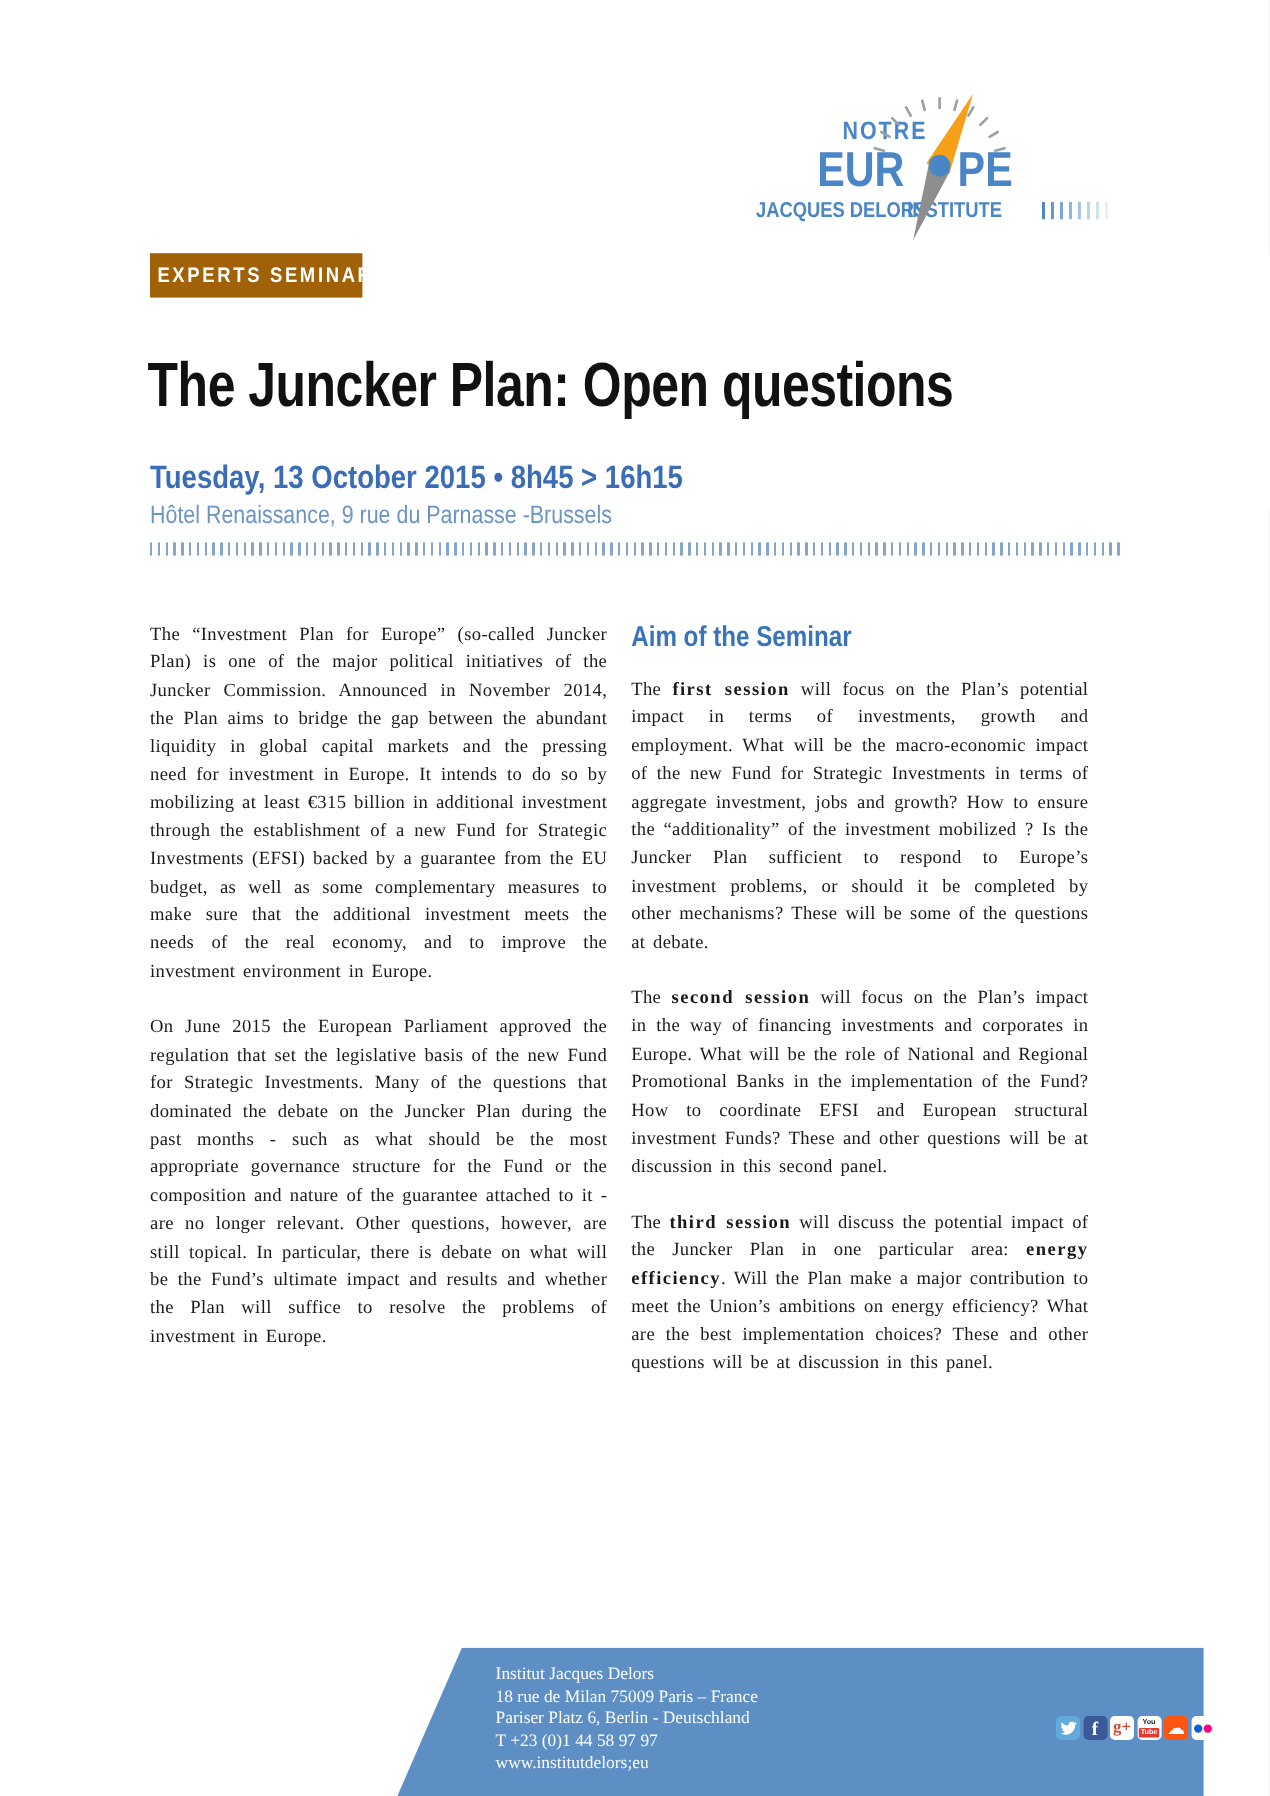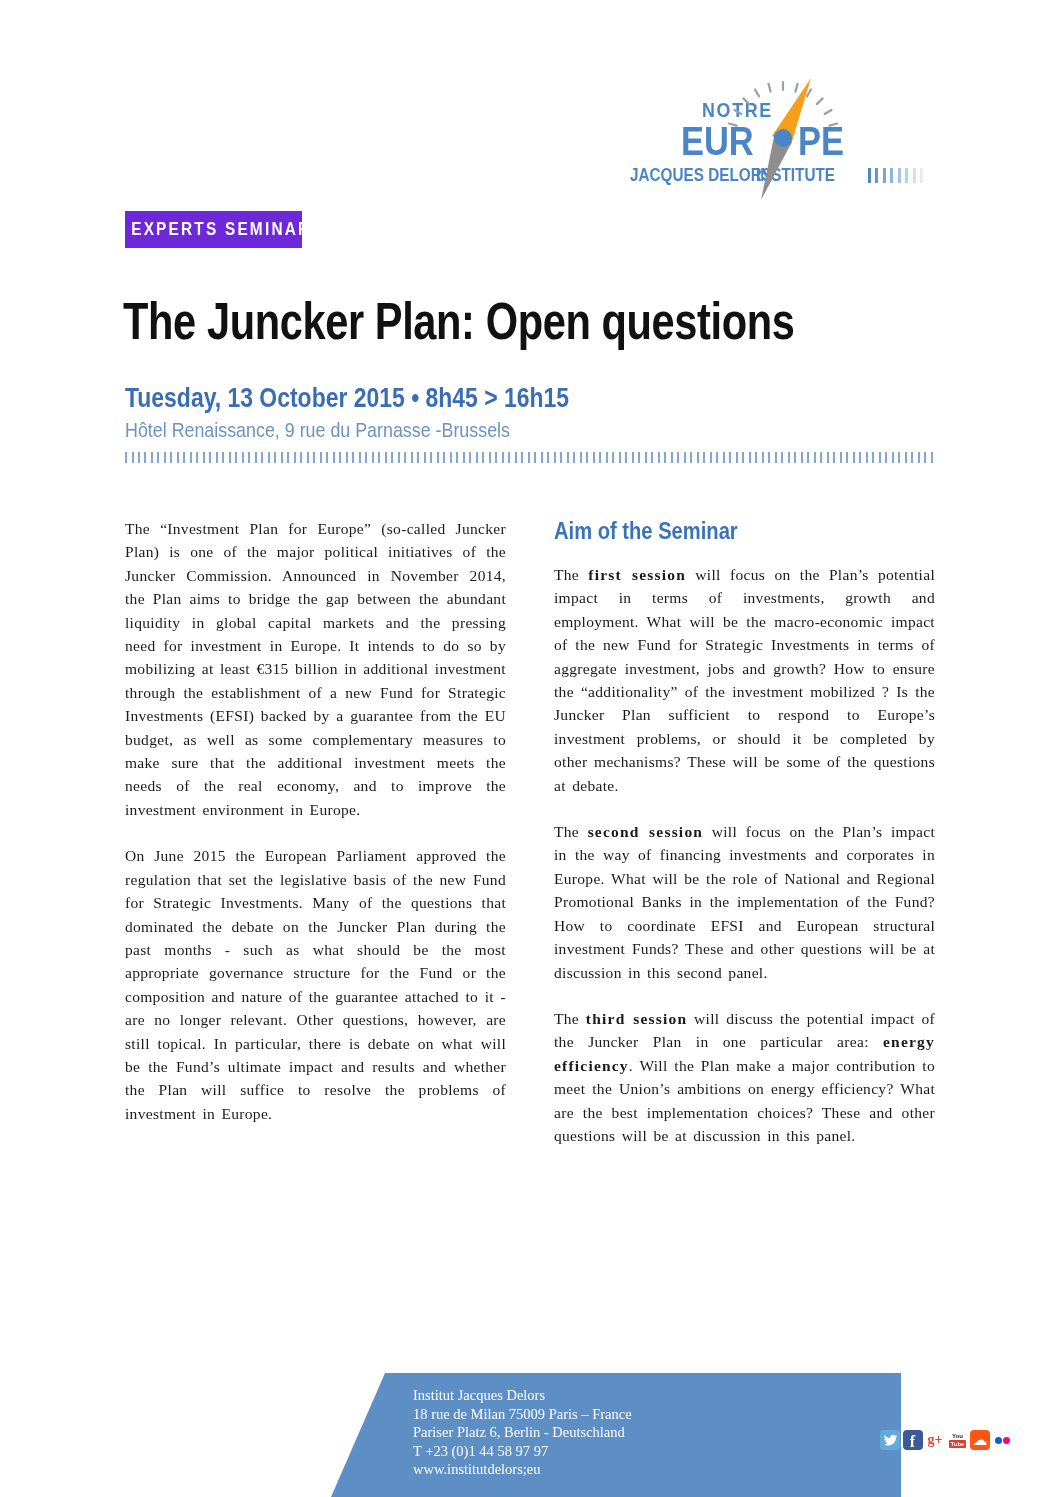--- a/index.html
+++ b/index.html
@@ -41,21 +41,21 @@
     position:absolute;left:240px;top:3px;width:56px;height:15px;
     background:repeating-linear-gradient(90deg,#4a86c5 0 3px,transparent 3px 7.5px);
     -webkit-mask-image:linear-gradient(90deg,#000 0%,rgba(0,0,0,0.1) 100%);
     mask-image:linear-gradient(90deg,#000 0%,rgba(0,0,0,0.1) 100%);
   }
   .logo-needle{position:absolute;left:95px;top:-4px;}
 
   
   .badge{
     position:absolute;left:125px;top:211px;width:177px;height:37px;
-    background:#6d28d9;display:flex;align-items:center;text-align:center;
+    background:#a16207;display:flex;align-items:center;text-align:center;
   }
   .badge span{
     font-family:"Liberation Sans",sans-serif;font-weight:bold;
     color:#ffffff;font-size:17.5px;letter-spacing:2.5px;
     transform:scaleX(0.88);transform-origin:left center;
     padding-left:7px;white-space:nowrap;
   }
 
   
   .title{
@@ -78,43 +78,44 @@
     transform:scaleX(0.85);transform-origin:left top;white-space:nowrap;
   }
   .tick-divider{
     position:absolute;left:125px;top:452px;width:812px;height:11px;
     background:repeating-linear-gradient(90deg,#87a5cc 0 2px,transparent 2px 6.5px);
   }
 
   
   .columns{
     position:absolute;left:125px;top:517px;width:810px;
-    display:flex;gap:48px;
+    display:flex;gap:20px;
   }
   .col{width:381px;}
   .body-text p{
     margin:0 0 23px 0;
     font-family:"Liberation Serif",serif;
     font-size:15.5px;line-height:23.4px;color:#1a1a1a;
     text-align:justify;
     letter-spacing:0.02em;word-spacing:0.14em;
   }
   .bold-session{font-weight:bold;letter-spacing:1.2px;margin-top:15px;}
   .col-heading{
     font-family:"Liberation Sans",sans-serif;font-weight:bold;
     font-size:24px;color:#3a74b8;margin:0 0 18px 0;
     transform:scaleX(0.84);transform-origin:left top;white-space:nowrap;
   }
 
   
   .footer{
-    position:absolute;left:0;bottom:0;width:901px;height:124px;
+    position:absolute;left:0;bottom:0;width:970px;height:124px;
     background:#5d8fc4;
     -webkit-clip-path:polygon(385px 0,1058px 0,1058px 124px,331px 124px);
     clip-path:polygon(385px 0,1058px 0,1058px 124px,331px 124px);
+    padding-left:33px;
   }
   .footer-address{
     position:absolute;left:413px;top:13px;
     font-family:"Liberation Serif",serif;font-size:14.5px;
     color:#fdfdfd;line-height:18.6px;
   }
   .social-row{position:absolute;left:880px;top:57px;display:flex;gap:2.5px;}
   .sicon{
     width:20px;height:20px;border-radius:4px;
     display:flex;align-items:center;justify-content:center;

